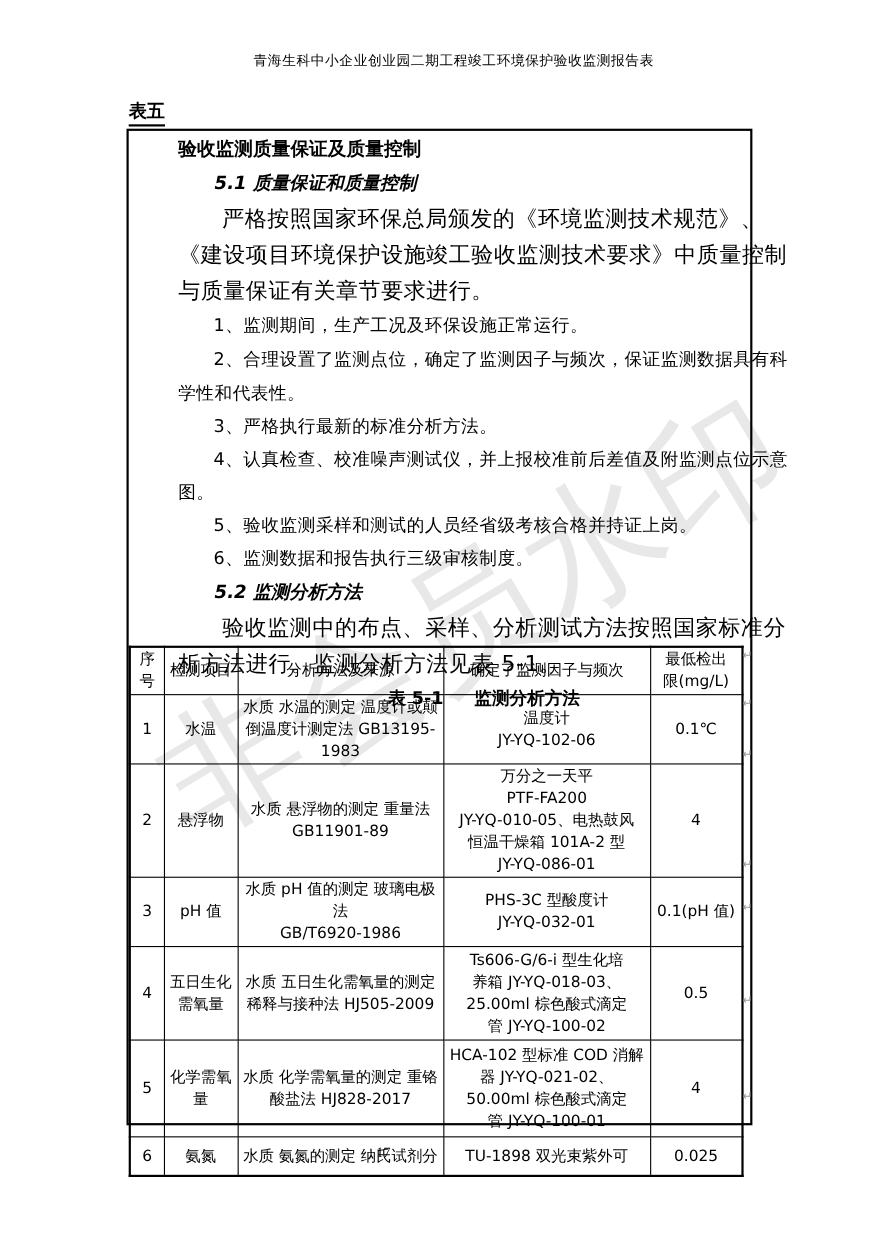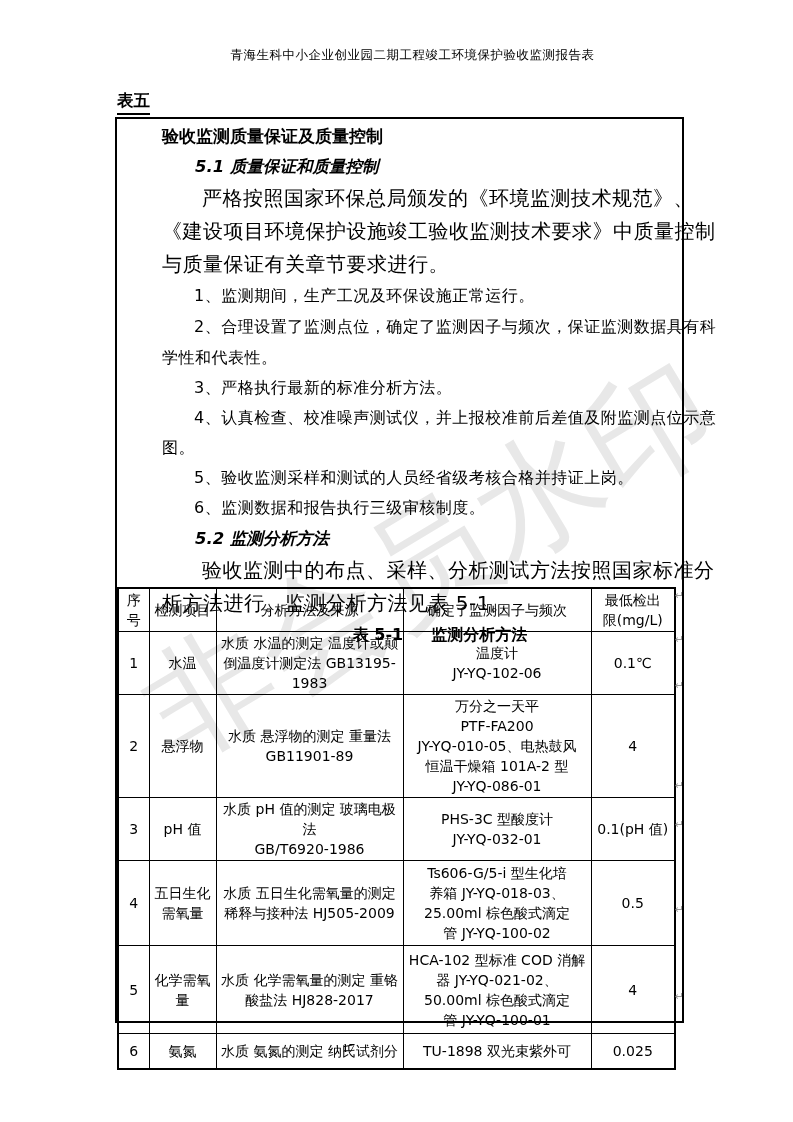--- a/index.html
+++ b/index.html
@@ -180,21 +180,21 @@
       <td class="pre">PHS-3C 型酸度计
 JY-YQ-032-01</td>
       <td class="pre">0.1(pH 值)</td>
     </tr>
     <tr class="h4">
       <td>4</td>
       <td class="pre">五日生化
 需氧量</td>
       <td class="pre">水质 五日生化需氧量的测定
 稀释与接种法 HJ505-2009</td>
-      <td class="pre">Ts606-G/5-i 型生化培
+      <td class="pre">Ts606-G/6-i 型生化培
 养箱 JY-YQ-018-03、
 25.00ml 棕色酸式滴定
 管 JY-YQ-100-02</td>
       <td class="pre">0.5</td>
     </tr>
     <tr class="h5">
       <td>5</td>
       <td class="pre">化学需氧
 量</td>
       <td class="pre">水质 化学需氧量的测定 重铬

